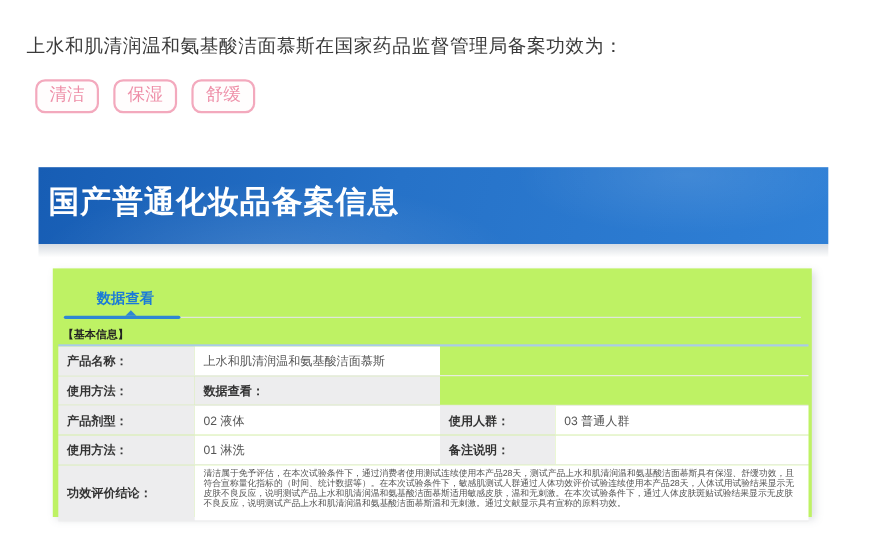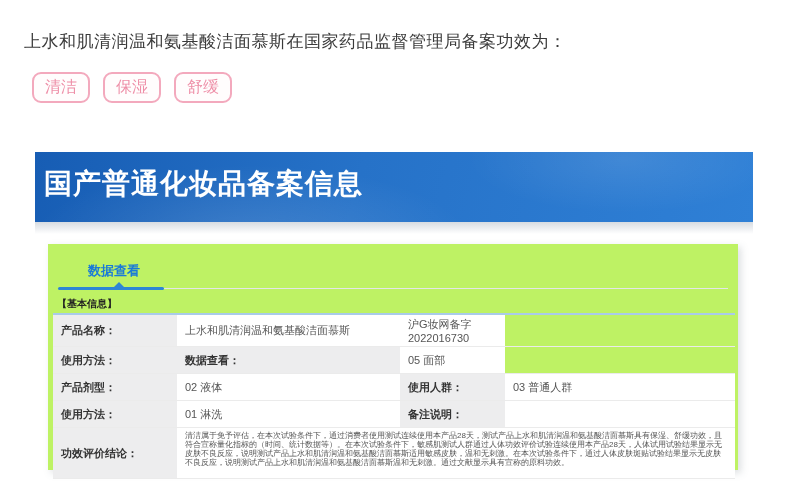--- a/index.html
+++ b/index.html
@@ -70,27 +70,25 @@
     <span class="tab-caret"></span>
   </div>
 
   <div class="section-title">【基本信息】</div>
 
   <div class="info-table">
 
     <div class="tr">
       <div class="td label">产品名称：</div>
       <div class="td value">上水和肌清润温和氨基酸洁面慕斯</div>
-      <div class="td value">沪G妆网备字2022016730</div>
     </div>
 
     <div class="tr">
       <div class="td label">使用方法：</div>
       <div class="td label">数据查看：</div>
-      <div class="td value">05 面部</div>
     </div>
 
     <div class="tr">
       <div class="td label">产品剂型：</div>
       <div class="td value">02 液体</div>
       <div class="td label">使用人群：</div>
       <div class="td value">03 普通人群</div>
     </div>
 
     <div class="tr">

